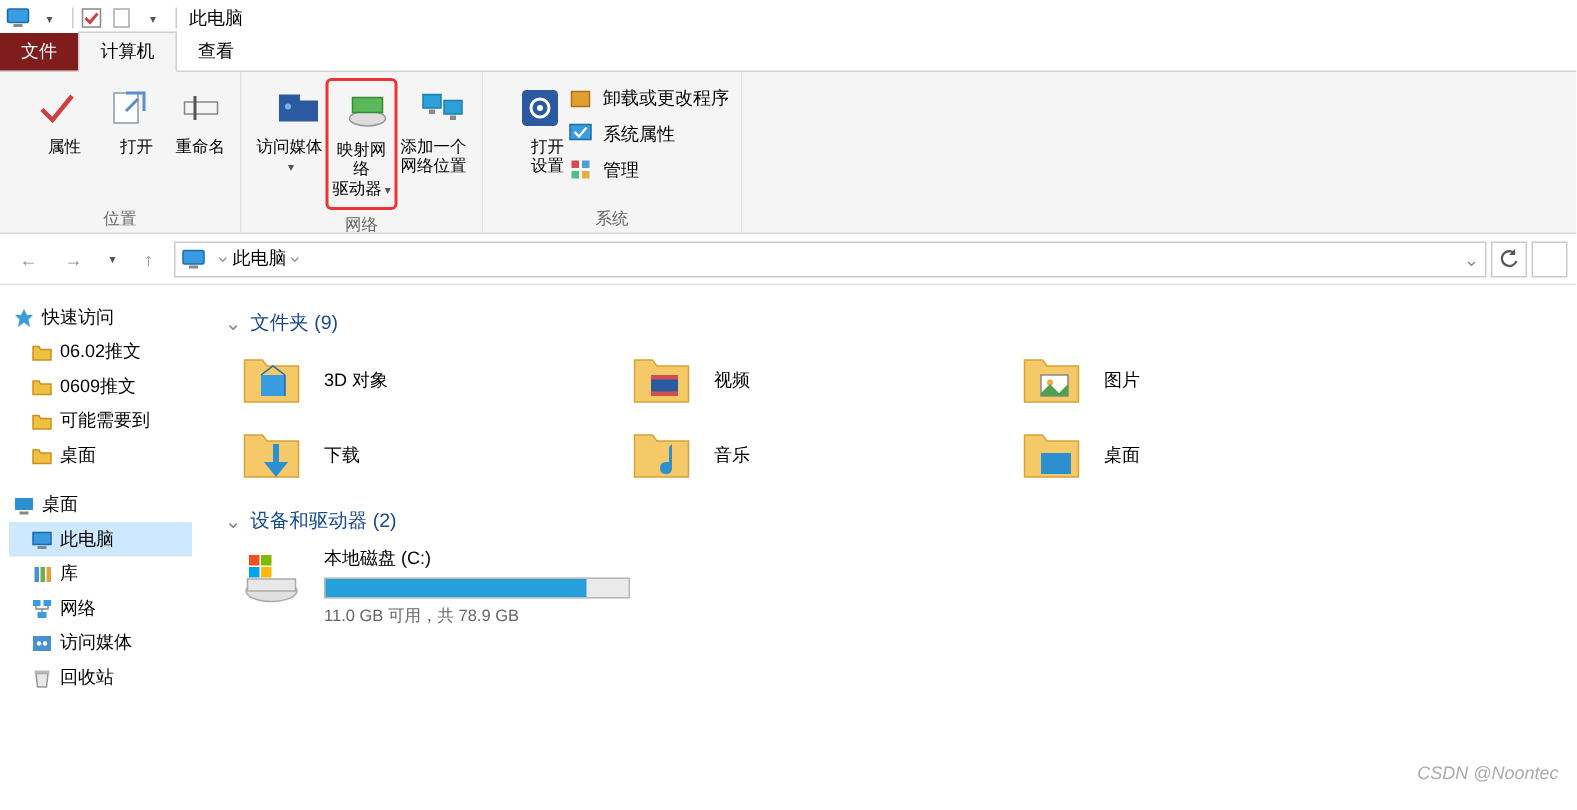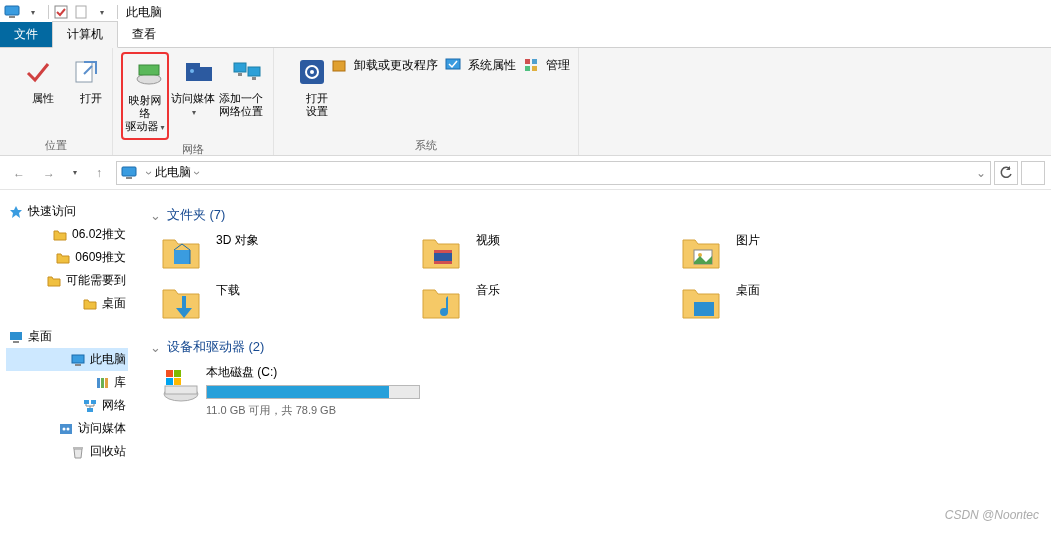--- a/index.html
+++ b/index.html
@@ -7,66 +7,66 @@
 
   
   .titlebar { height: 24px; display: flex; align-items: center; padding: 2px 4px; background: #fff; }
   .tb-icon { width: 16px; height: 16px; margin-right: 4px; display: inline-flex; align-items: center; justify-content: center; }
   .tb-sep { width: 1px; height: 14px; background: #ccc; margin: 0 4px; }
   .tb-title { margin-left: 4px; font-size: 12px; }
 
   
   .tabrow { display: flex; align-items: flex-end; height: 24px; background: #fff; border-bottom: 1px solid #d0d0d0; }
   .tab { padding: 4px 14px; font-size: 12px; cursor: pointer; }
-  .tab-file { background: #0369a1; color: #fff; }
+  .tab-file { background: #7f1d1d; color: #fff; }
   .tab-active { background: #f5f5f5; border: 1px solid #d0d0d0; border-bottom: 1px solid #f5f5f5; margin-bottom: -1px; }
   .tab-normal { color: #000; }
 
   
   .ribbon { display: flex; height: 108px; background: #f5f5f5; border-bottom: 1px solid #d9d9d9; }
   .rgroup { display: flex; flex-direction: column; padding: 4px 8px 2px 8px; border-right: 1px solid #e3e3e3; }
   .rgroup-body { flex: 1; display: flex; align-items: flex-start; }
   .rgroup-label { text-align: center; font-size: 11px; color: #666; padding-top: 2px; }
   .rbtn-big { display: flex; flex-direction: column; align-items: flex-end; justify-content: flex-start; width: 48px; padding: 4px 2px; cursor: pointer; }
   .rbtn-big .ricon { width: 32px; height: 32px; display: flex; align-items: center; justify-content: center; margin-bottom: 4px; }
   .rbtn-big .rlabel { font-size: 11px; text-align: center; line-height: 1.2; }
   .rbtn-highlight { border: 2px solid #e33; border-radius: 4px; }
-  .rbtn-small-row { display: flex; flex-direction: row; gap: 6px; padding-top: 4px; }
+  .rbtn-small-row { display: flex; flex-direction: column; gap: 6px; padding-top: 4px; }
   .rbtn-small { display: flex; align-items: center; gap: 6px; font-size: 12px; cursor: pointer; }
   .rbtn-small .sicon { width: 18px; height: 18px; display: inline-flex; align-items: center; justify-content: center; }
 
   
   .addrrow { display: flex; align-items: center; height: 34px; border-bottom: 1px solid #e5e5e5; padding: 0 6px; gap: 4px; }
   .navbtn { width: 26px; height: 26px; display: flex; align-items: center; justify-content: center; color: #888; cursor: pointer; }
   .addrbar { flex: 1; height: 24px; border: 1px solid #ccc; display: flex; align-items: center; padding: 0 4px; background: #fff; }
   .addr-icon { width: 16px; height: 16px; margin-right: 6px; }
   .addr-sep { color: #888; margin: 0 4px; }
   .sq-btn { width: 24px; height: 24px; border: 1px solid #ccc; display: flex; align-items: center; justify-content: center; margin-left: -1px; cursor:pointer; }
 
   
   .bodyarea { display: flex; height: calc(540px - 24px - 24px - 108px - 34px); }
 
   
   .navtree { width: 132px; overflow: hidden; padding: 10px 4px 4px 6px; font-size: 12px; }
   .nav-item { display: flex; align-items: center; gap: 4px; padding: 3px 2px; white-space: nowrap; cursor: pointer; }
-  .nav-item.level1 { padding-left: 14px; justify-content: flex-end; }
+  .nav-item.level1 { padding-left: 14px; }
   .nav-item.selected { background: #cde8ff; }
   .nav-icon { width: 16px; height: 16px; display: inline-flex; align-items: center; justify-content: center; flex-shrink: 0; }
   .nav-sep { height: 10px; }
 
   
   .content { flex: 1; padding: 10px 18px; overflow: auto; }
   .sect-head { display: flex; align-items: center; gap: 6px; color: #174a91; font-size: 13px; margin: 6px 0 8px 0; cursor: pointer; }
   .folder-grid { display: flex; flex-wrap: wrap; gap: 8px 40px; margin-left: 10px; margin-bottom: 14px; }
-  .folder-item { display: flex; align-items: flex-start; gap: 14px; width: 220px; cursor: pointer; }
+  .folder-item { display: flex; align-items: center; gap: 14px; width: 220px; cursor: pointer; }
   .f-icon { width: 42px; height: 42px; display: flex; align-items: center; justify-content: center; }
   .f-label { font-size: 12px; }
 
   .drive-grid { display: flex; gap: 40px; margin-left: 10px; }
-  .drive-item { display: flex; align-items: flex-start; gap: 4px; width: 260px; cursor: pointer; }
+  .drive-item { display: flex; align-items: flex-start; gap: 14px; width: 260px; cursor: pointer; }
   .d-icon { width: 42px; height: 42px; display: flex; align-items: center; justify-content: center; flex-shrink: 0; }
   .d-info { flex: 1; }
   .d-name { font-size: 12px; margin-bottom: 4px; }
   .d-bar { height: 14px; border: 1px solid #b8b8b8; background: #eaeaea; position: relative; }
   .d-fill { position: absolute; left: 0; top: 0; bottom: 0; background: #26a0da; }
   .d-sub { font-size: 11px; color: #666; margin-top: 4px; }
 
   .watermark { position: fixed; right: 12px; bottom: 18px; color: rgba(150,150,150,0.8); font-size: 12px; font-style: italic; }
 
   .chev { display:inline-block; transform: rotate(90deg); color:#888;}
@@ -125,44 +125,53 @@
       <div class="rbtn-big">
         <span class="ricon">
           <svg width="28" height="28" viewBox="0 0 28 28">
               <rect x="4" y="4" width="16" height="20" fill="#fff" stroke="#89a"></rect>
               <path d="M12 4 L24 4 L24 16" stroke="#5a8fcc" stroke-width="2" fill="none"></path>
               <path d="M20 8 L12 16" stroke="#5a8fcc" stroke-width="2"></path>
             </svg>
         </span>
         <span class="rlabel">打开</span>
       </div>
+      <div class="rbtn-big">
+        <span class="ricon">
+          <svg width="28" height="28" viewBox="0 0 28 28">
+              <rect x="3" y="10" width="22" height="8" fill="none" stroke="#888"></rect>
+              <line x1="10" y1="6" x2="10" y2="22" stroke="#555" stroke-width="2"></line>
+            </svg>
+        </span>
+        <span class="rlabel">重命名</span>
+      </div>
     </div>
     <div class="rgroup-label">位置</div>
   </div>
 
   <div class="rgroup">
     <div class="rgroup-body">
-      <div class="rbtn-big rbtn-highlight">
-        <span class="ricon">
-          <svg width="30" height="26" viewBox="0 0 30 26">
-              <ellipse cx="15" cy="18" rx="12" ry="5" fill="#ddd" stroke="#999"></ellipse>
-              <rect x="5" y="4" width="20" height="10" fill="#5ab85a" stroke="#3a8a3a"></rect>
-            </svg>
-        </span>
-        <span class="rlabel"><span>映射网络</span><br><span>驱动器</span><span class="caret-down">▾</span></span>
-      </div>
       <div class="rbtn-big">
         <span class="ricon">
           <svg width="30" height="30" viewBox="0 0 30 30">
               <rect x="2" y="6" width="14" height="18" fill="#2c5aa0"></rect>
               <rect x="16" y="10" width="12" height="14" fill="#2c5aa0"></rect>
               <circle cx="8" cy="14" r="2" fill="#6fb4ef"></circle>
             </svg>
         </span>
         <span class="rlabel"><span>访问媒体</span><span class="caret-down">▾</span></span>
+      </div>
+      <div class="rbtn-big rbtn-highlight">
+        <span class="ricon">
+          <svg width="30" height="26" viewBox="0 0 30 26">
+              <ellipse cx="15" cy="18" rx="12" ry="5" fill="#ddd" stroke="#999"></ellipse>
+              <rect x="5" y="4" width="20" height="10" fill="#5ab85a" stroke="#3a8a3a"></rect>
+            </svg>
+        </span>
+        <span class="rlabel"><span>映射网络</span><br><span>驱动器</span><span class="caret-down">▾</span></span>
       </div>
       <div class="rbtn-big">
         <span class="ricon">
           <svg width="30" height="26" viewBox="0 0 30 26">
               <rect x="2" y="4" width="12" height="9" fill="#2ca0d8" stroke="#1b7fa8"></rect>
               <rect x="16" y="8" width="12" height="9" fill="#2ca0d8" stroke="#1b7fa8"></rect>
               <rect x="6" y="14" width="4" height="3" fill="#888"></rect>
               <rect x="20" y="18" width="4" height="3" fill="#888"></rect>
             </svg>
         </span>
@@ -352,21 +361,21 @@
             </svg>
           </span>
           <span>回收站</span>
         </div>
       </div>
   </div>
 
   <div class="content">
     <div class="sect-head">
       <span style="color:#888">⌄</span>
-      <span>文件夹 (7)</span>
+      <span>文件夹 (9)</span>
     </div>
     <div class="folder-grid" id="folder-grid">
         <div class="folder-item">
           <span class="f-icon">
             <svg width="42" height="42" viewBox="0 0 42 42">
               <path d="M3 8 L15 8 L18 12 L39 12 L39 36 L3 36 Z" fill="#f5c967" stroke="#d6a33a"></path>
               <rect x="14" y="18" width="16" height="14" fill="#3a9ce0"></rect>
               <path d="M14 18 L22 12 L30 18 M30 18 L30 32" stroke="#1b6bab" fill="none"></path>
             </svg>
           </span>

